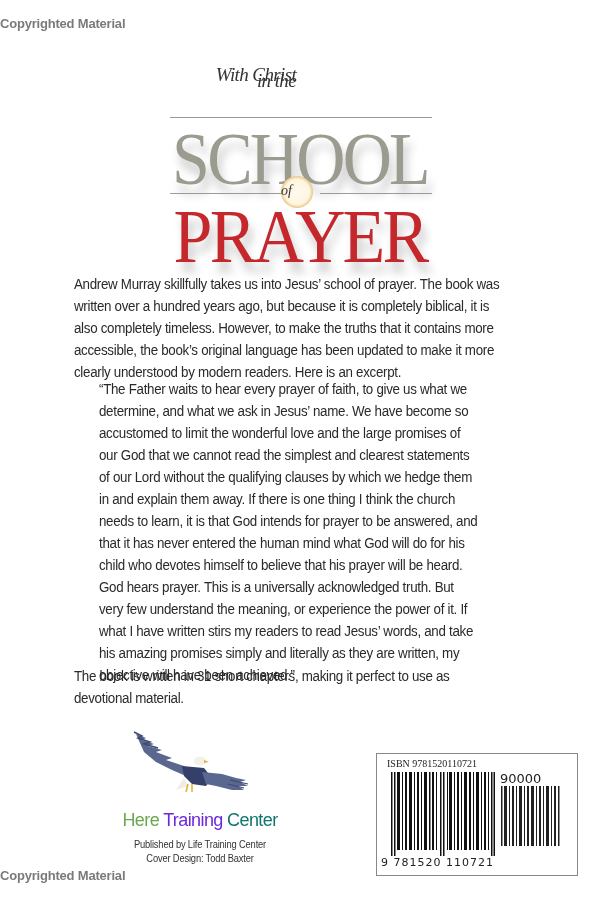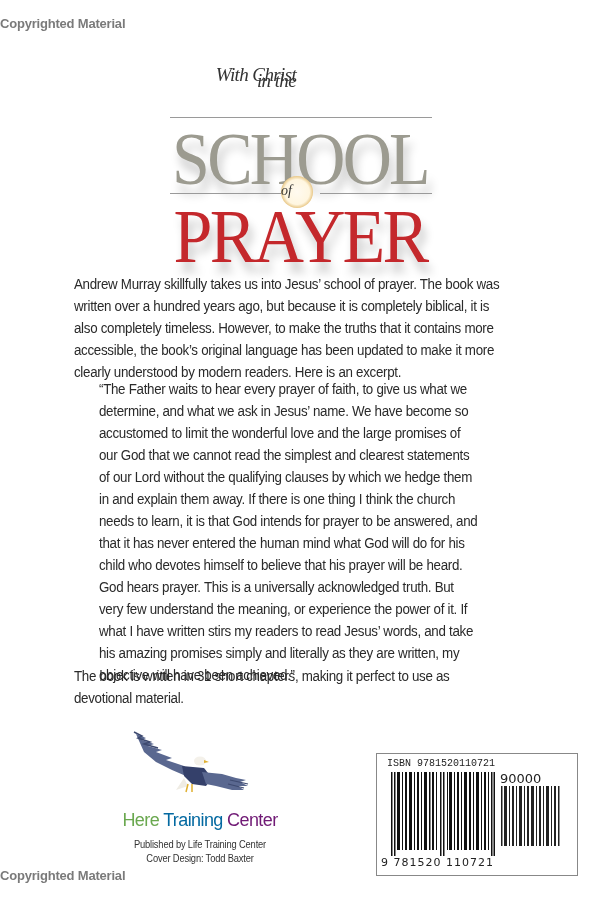--- a/index.html
+++ b/index.html
@@ -39,30 +39,30 @@
   .intro { left: 74px; top: 273px; width: 540px; }
   .quote { left: 99px; top: 378px; width: 510px; }
   .outro { left: 74px; top: 665px; width: 540px; }
   .line { white-space: nowrap; display: block; transform: scaleX(0.88); transform-origin: left center; }
 
   .logo { position: absolute; left: 110px; top: 728px; width: 180px; }
   .eagle { position: absolute; left: 22px; top: 0; width: 120px; height: 80px; }
   .brand { position: absolute; left: 0; top: 82px; width: 180px; text-align: center;
     font-family: "Liberation Sans", sans-serif; font-size: 18px; letter-spacing: -0.6px; white-space: nowrap; }
   .brand .life { color: #6aa84f; }
-  .brand .training { color: #0369a1; }
-  .brand .center { color: #701a75; }
+  .brand .training { color: #6d28d9; }
+  .brand .center { color: #0f766e; }
   .credit { position: absolute; left: 0; width: 180px; text-align: center; font-size: 11px; color: #333;
     transform: scaleX(0.85); letter-spacing: -0.2px; white-space: nowrap; }
   .credit.c1 { top: 110px; }
   .credit.c2 { top: 124px; }
 
   .barcode-box { position: absolute; left: 376px; top: 753px; width: 202px; height: 123px;
     border: 1px solid #888; background: #fff; }
-  .isbn-label { position: absolute; left: 10px; top: 4px; font-family: Liberation Mono, monospace; font-size: 10px; color: #222; }
+  .isbn-label { position: absolute; left: 10px; top: 4px; font-family: Liberation Serif, serif; font-size: 10px; color: #222; }
   .bars-main { position: absolute; left: 14px; top: 18px; width: 104px; height: 84px; }
   .addon-num { position: absolute; left: 123px; top: 17px; width: 62px; text-align: left;
     font-family: "DejaVu Sans", sans-serif; font-size: 13px; color: #222; }
   .bars-addon { position: absolute; left: 124px; top: 32px; width: 60px; height: 60px; }
   .isbn-digits { position: absolute; left: 4px; top: 102px; font-family: "DejaVu Sans", sans-serif; font-size: 11px;
     color: #222; letter-spacing: 1px; white-space: nowrap; }
 </style>
 </head>
 <body>
 

